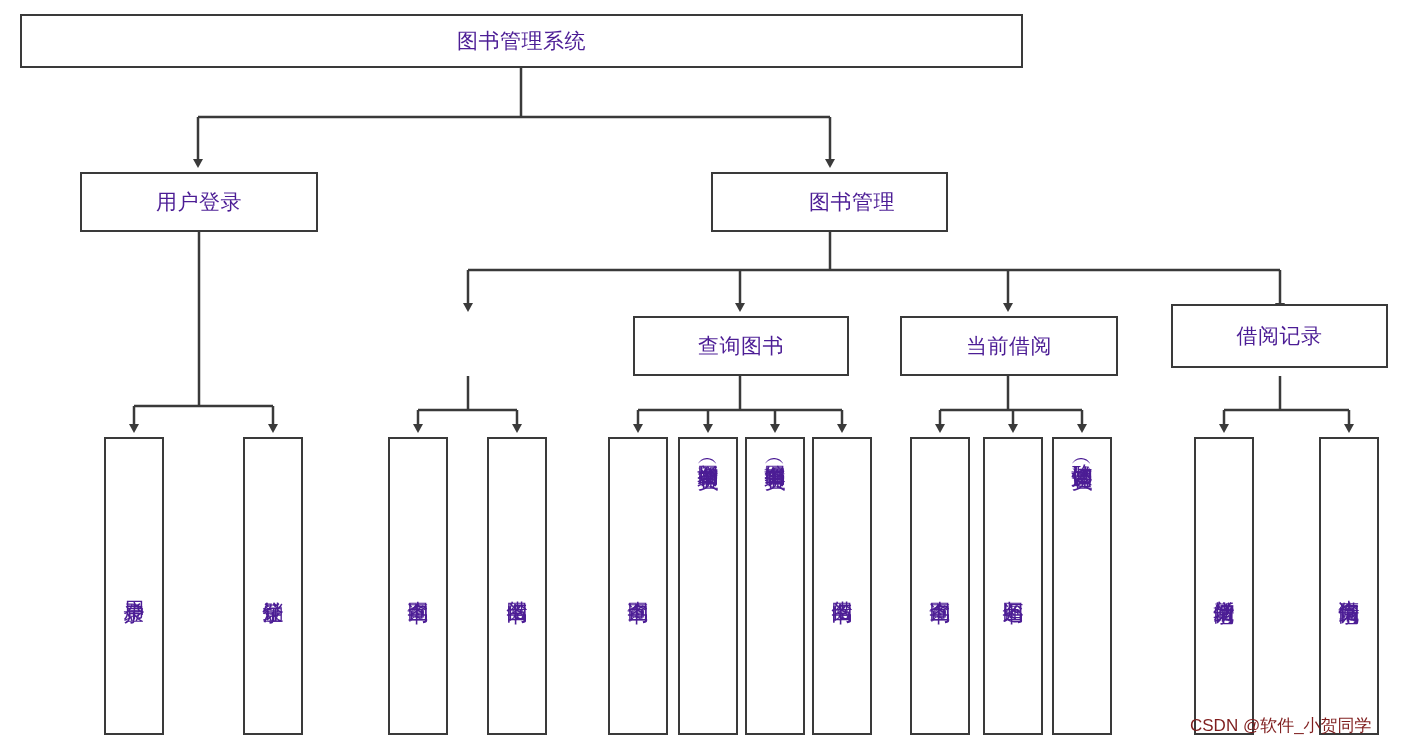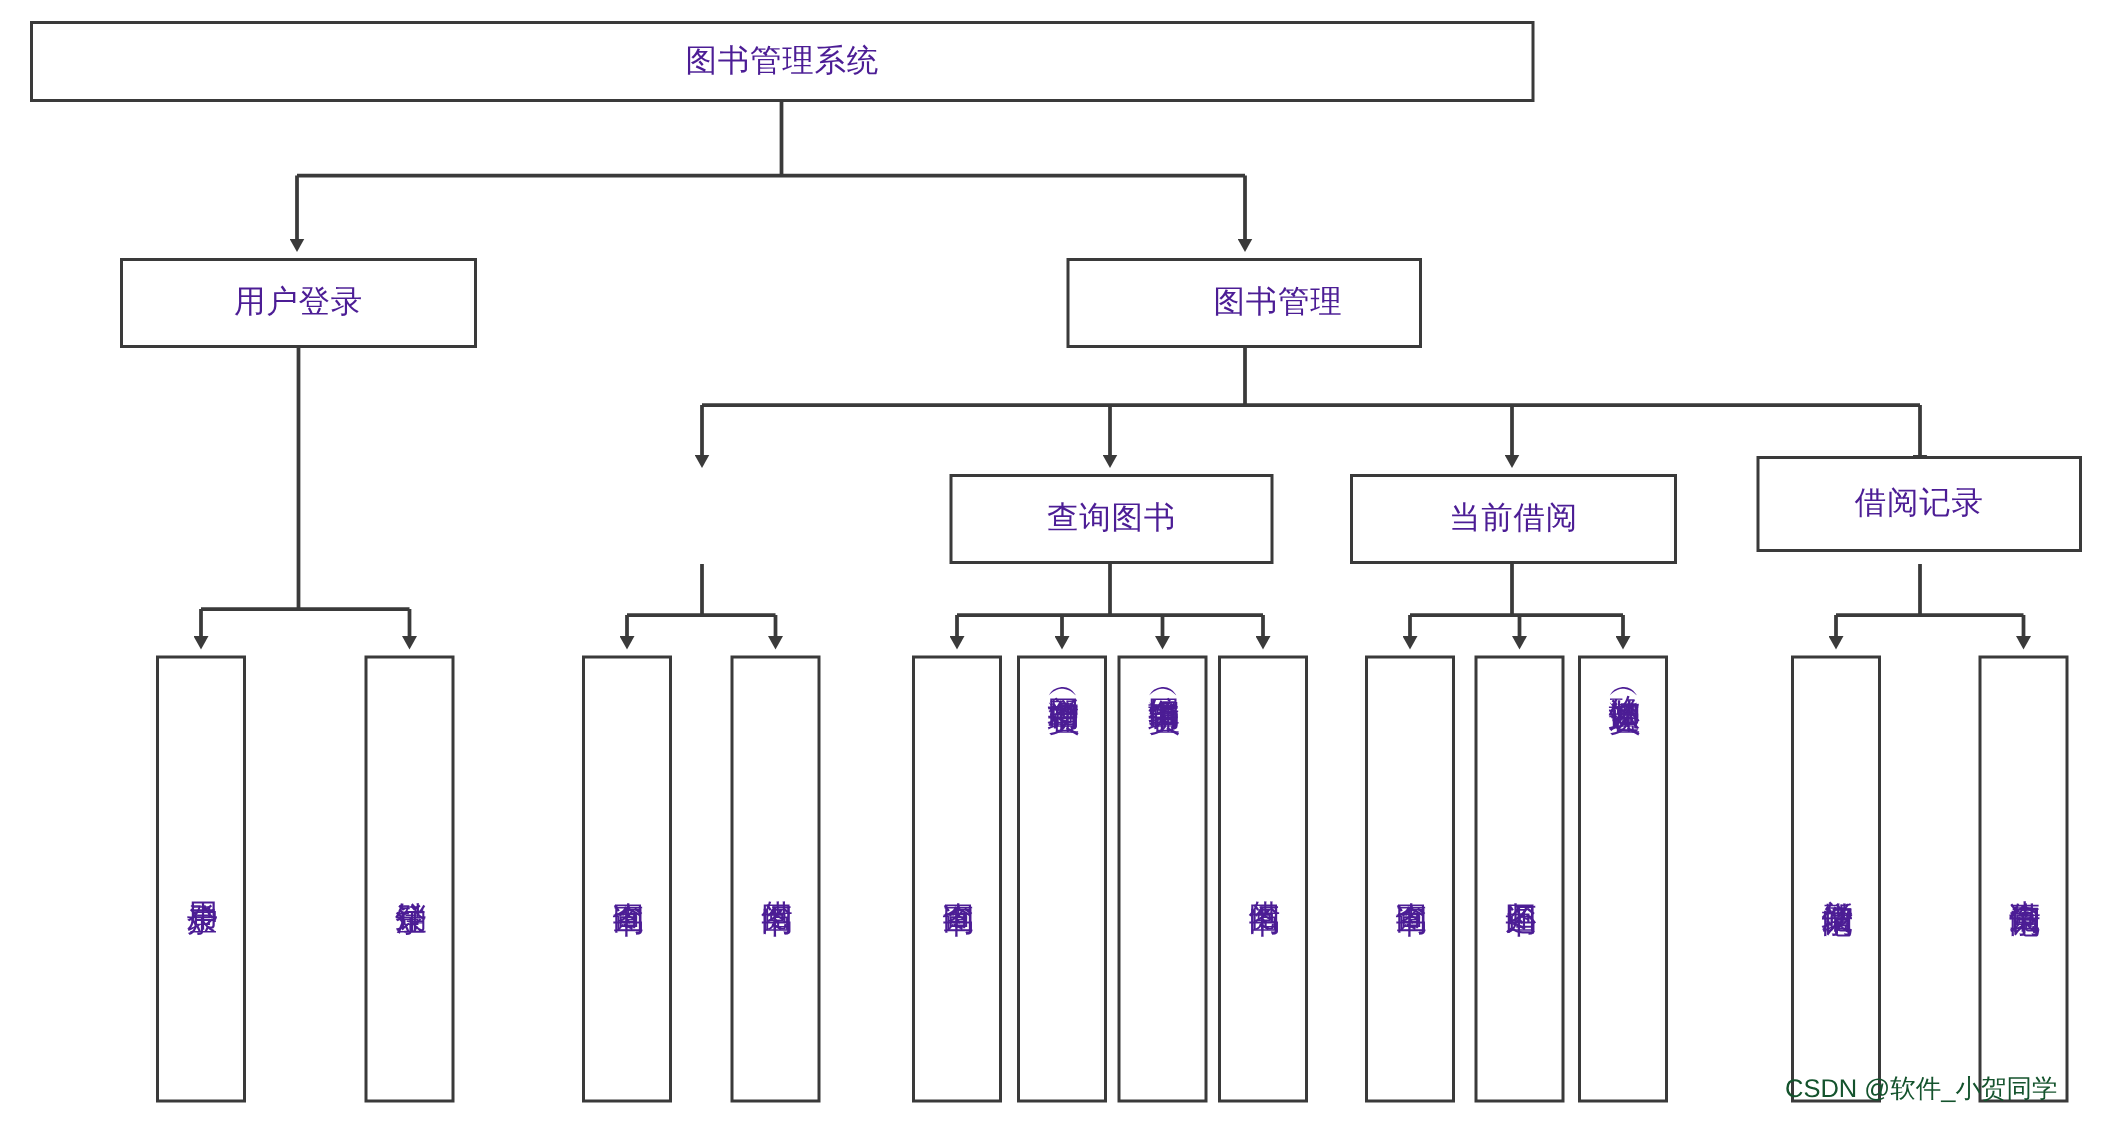--- a/index.html
+++ b/index.html
@@ -63,21 +63,21 @@
   }
   .node.vertical.centered {
     align-items: center;
     padding-top: 0;
   }
   #watermark {
     position: absolute;
     left: 1190px;
     top: 714px;
     font-size: 17px;
-    color: #14532d;
+    color: #7f1d1d;
     white-space: nowrap;
     z-index: 3;
     font-family: "Liberation Sans", "DejaVu Sans", sans-serif;
   }
 </style>
 </head>
 <body>
 
 <div id="diagram-canvas">
 

